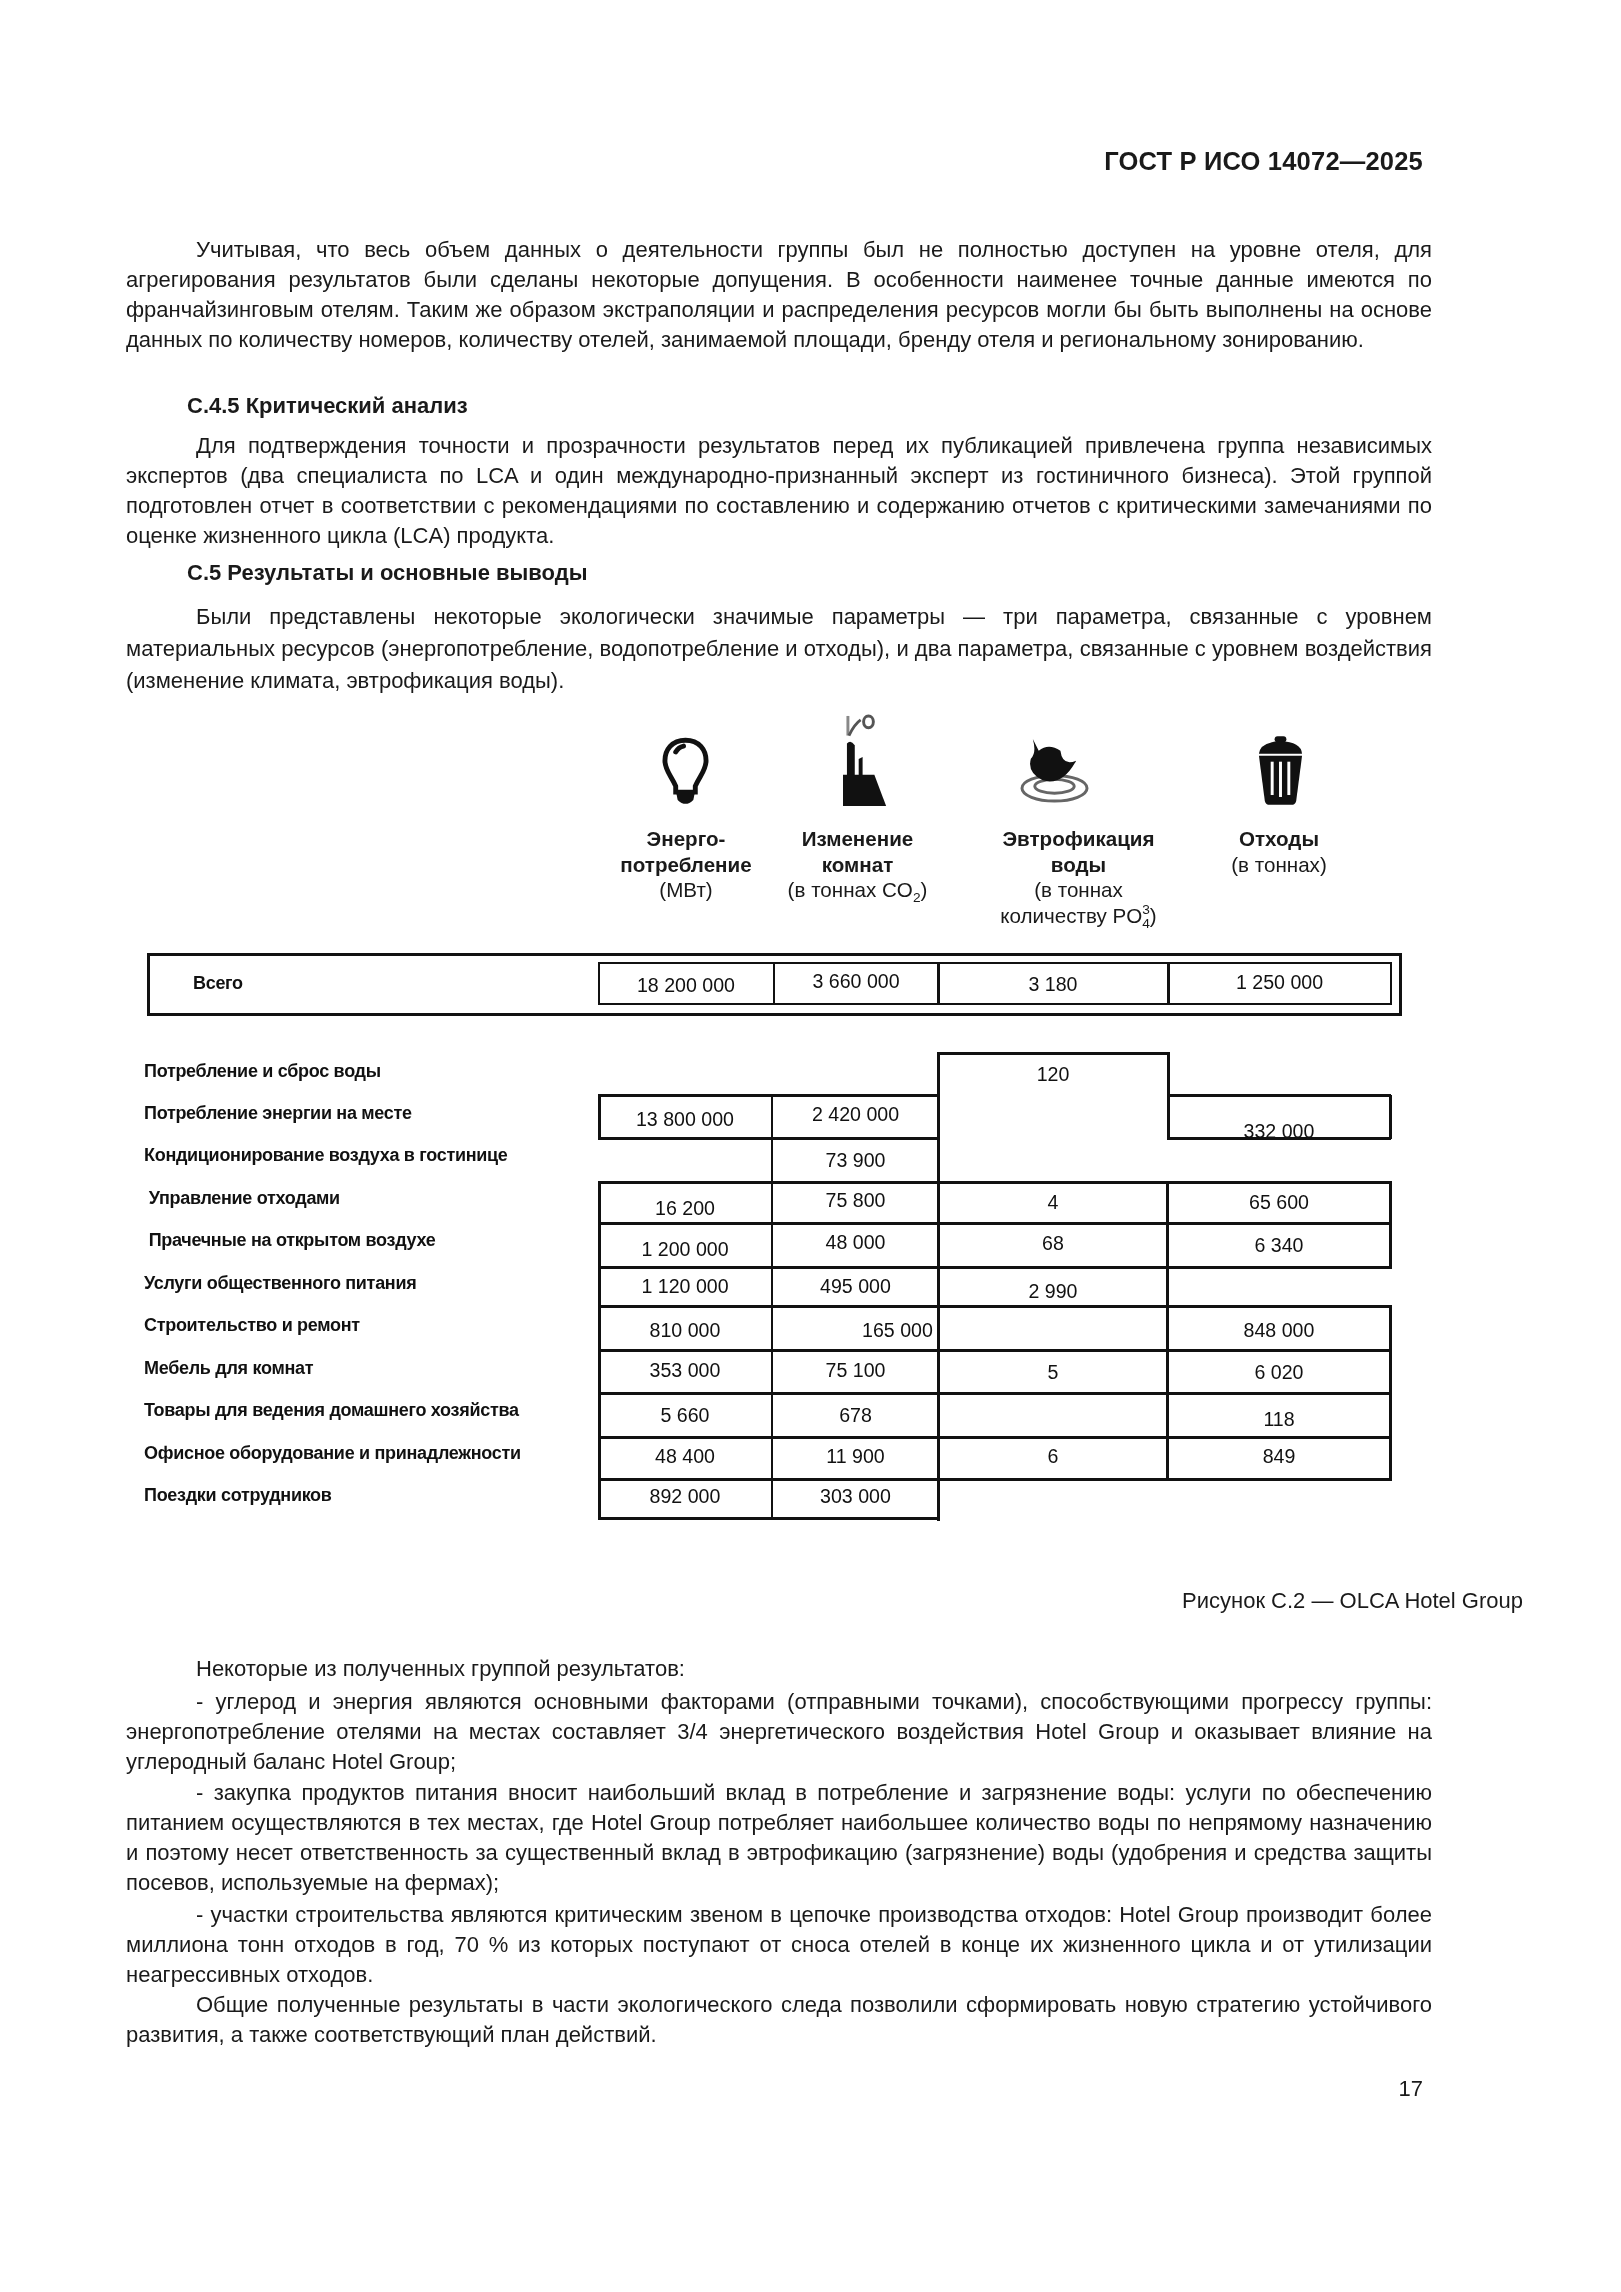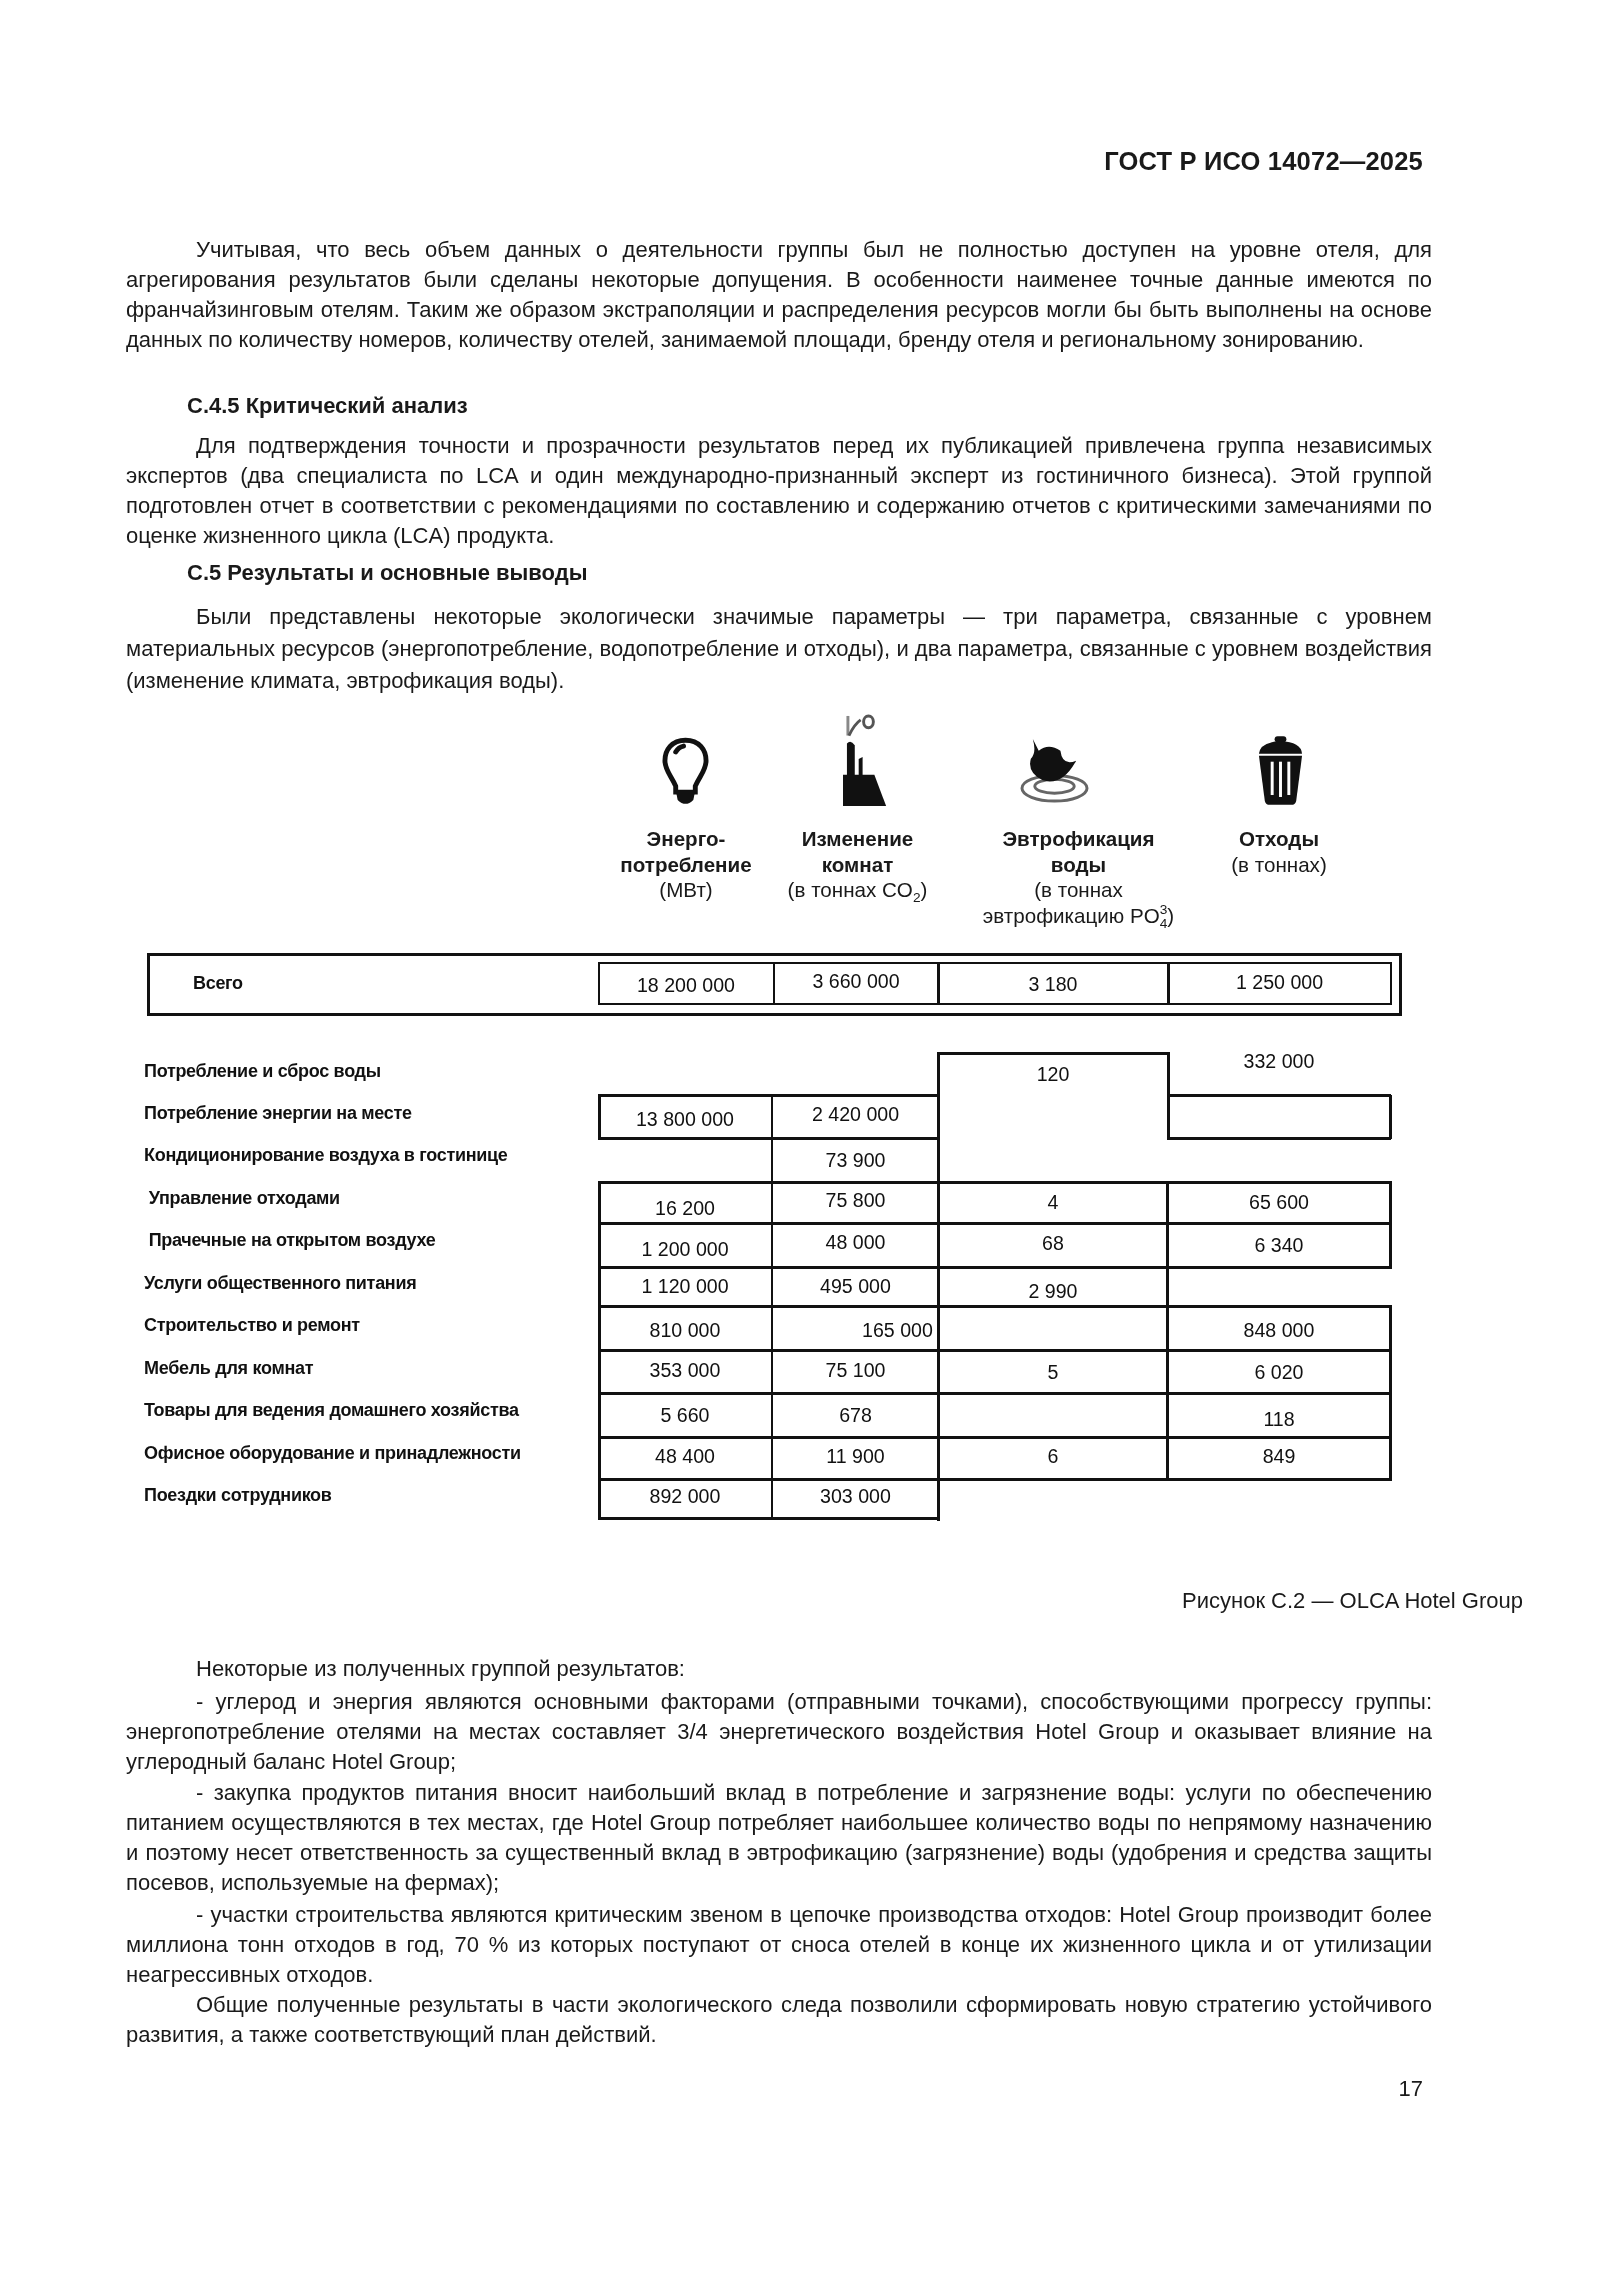--- a/index.html
+++ b/index.html
@@ -72,21 +72,21 @@
 </div>
 <div class="collab" style="left:774px; top:826px; width:167px;">
   <div>Изменение</div>
   <div>комнат</div>
   <div class="sub"><span>(в тоннах CO</span><sub>2</sub><span>)</span></div>
 </div>
 <div class="collab" style="left:961px; top:826px; width:235px;">
   <div>Эвтрофикация</div>
   <div>воды</div>
   <div class="sub">(в тоннах</div>
-  <div class="sub"><span>эвтрофикацию PO</span><span style="display:inline-flex; flex-direction:column; vertical-align:middle; font-size:13.7px; line-height:13.7px;">
+  <div class="sub"><span>количеству PO</span><span style="display:inline-flex; flex-direction:column; vertical-align:middle; font-size:13.7px; line-height:13.7px;">
         <span>3</span>
         <span>4</span>
       </span><span>)</span></div>
 </div>
 <div class="collab" style="left:1191px; top:826px; width:176px;">
   <div>Отходы</div>
   <div class="sub">(в тоннах)</div>
 </div>
 
 <div class="box" style="left:147px; top:953px; width:1255px; height:63px; border-width:3.9px;"></div>
@@ -135,21 +135,21 @@
 <div class="hl" style="left:598px; top:1349px; width:794px"></div>
 <div class="hl" style="left:598px; top:1392px; width:794px"></div>
 <div class="hl" style="left:598px; top:1436px; width:794px"></div>
 <div class="hl" style="left:598px; top:1478px; width:794px"></div>
 <div class="hl" style="left:598px; top:1517px; width:342px"></div>
 
 <div class="cell" style="left:938px; top:1055px; width:230px; height:39px;">120</div>
 
 <div class="cell" style="left:598px; top:1100px; width:174px; height:39px;">13 800 000</div>
 <div class="cell" style="left:773px; top:1095px; width:165px; height:39px;">2 420 000</div>
-<div class="cell" style="left:1168px; top:1042px; width:222px; height:39px;">332 000</div>
+<div class="cell" style="left:1168px; top:1112px; width:222px; height:39px;">332 000</div>
 
 <div class="cell" style="left:773px; top:1141px; width:165px; height:39px;">73 900</div>
 
 <div class="cell" style="left:598px; top:1189px; width:174px; height:39px;">16 200</div>
 <div class="cell" style="left:773px; top:1181px; width:165px; height:39px;">75 800</div>
 <div class="cell" style="left:938px; top:1183px; width:230px; height:39px;">4</div>
 <div class="cell" style="left:1168px; top:1183px; width:222px; height:39px;">65 600</div>
 
 <div class="cell" style="left:598px; top:1230px; width:174px; height:39px;">1 200 000</div>
 <div class="cell" style="left:773px; top:1223px; width:165px; height:39px;">48 000</div>

